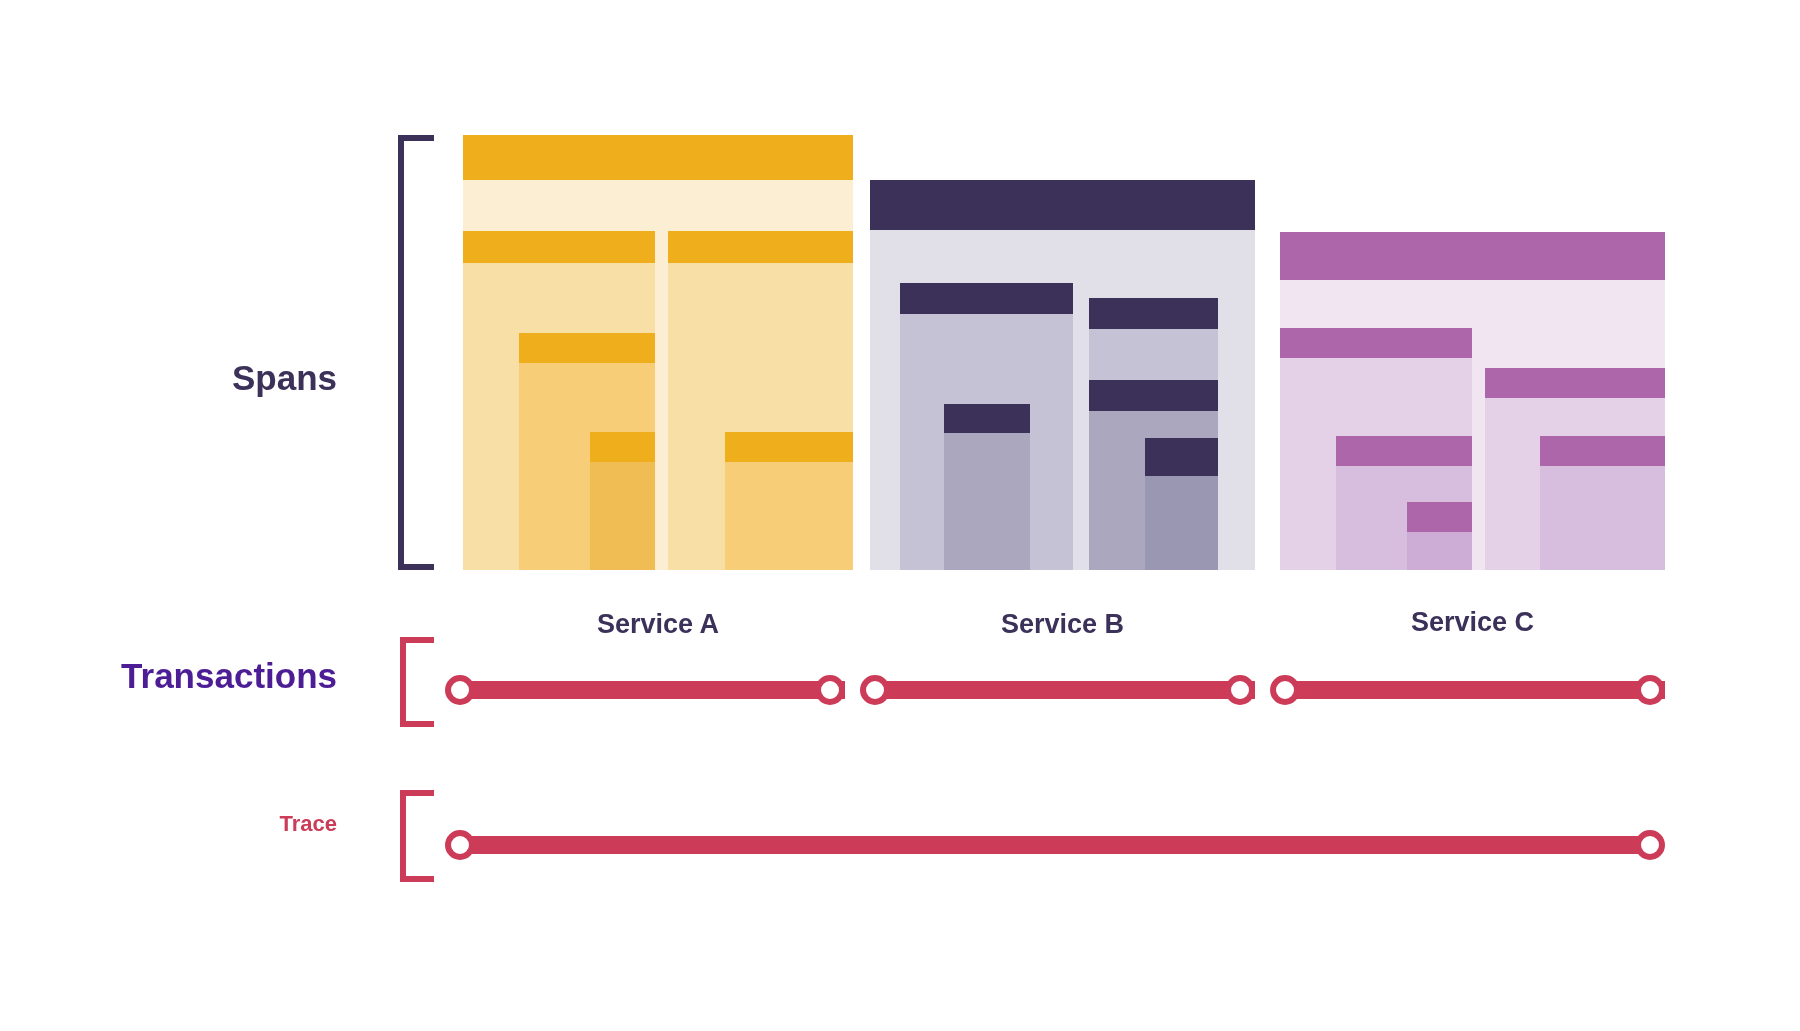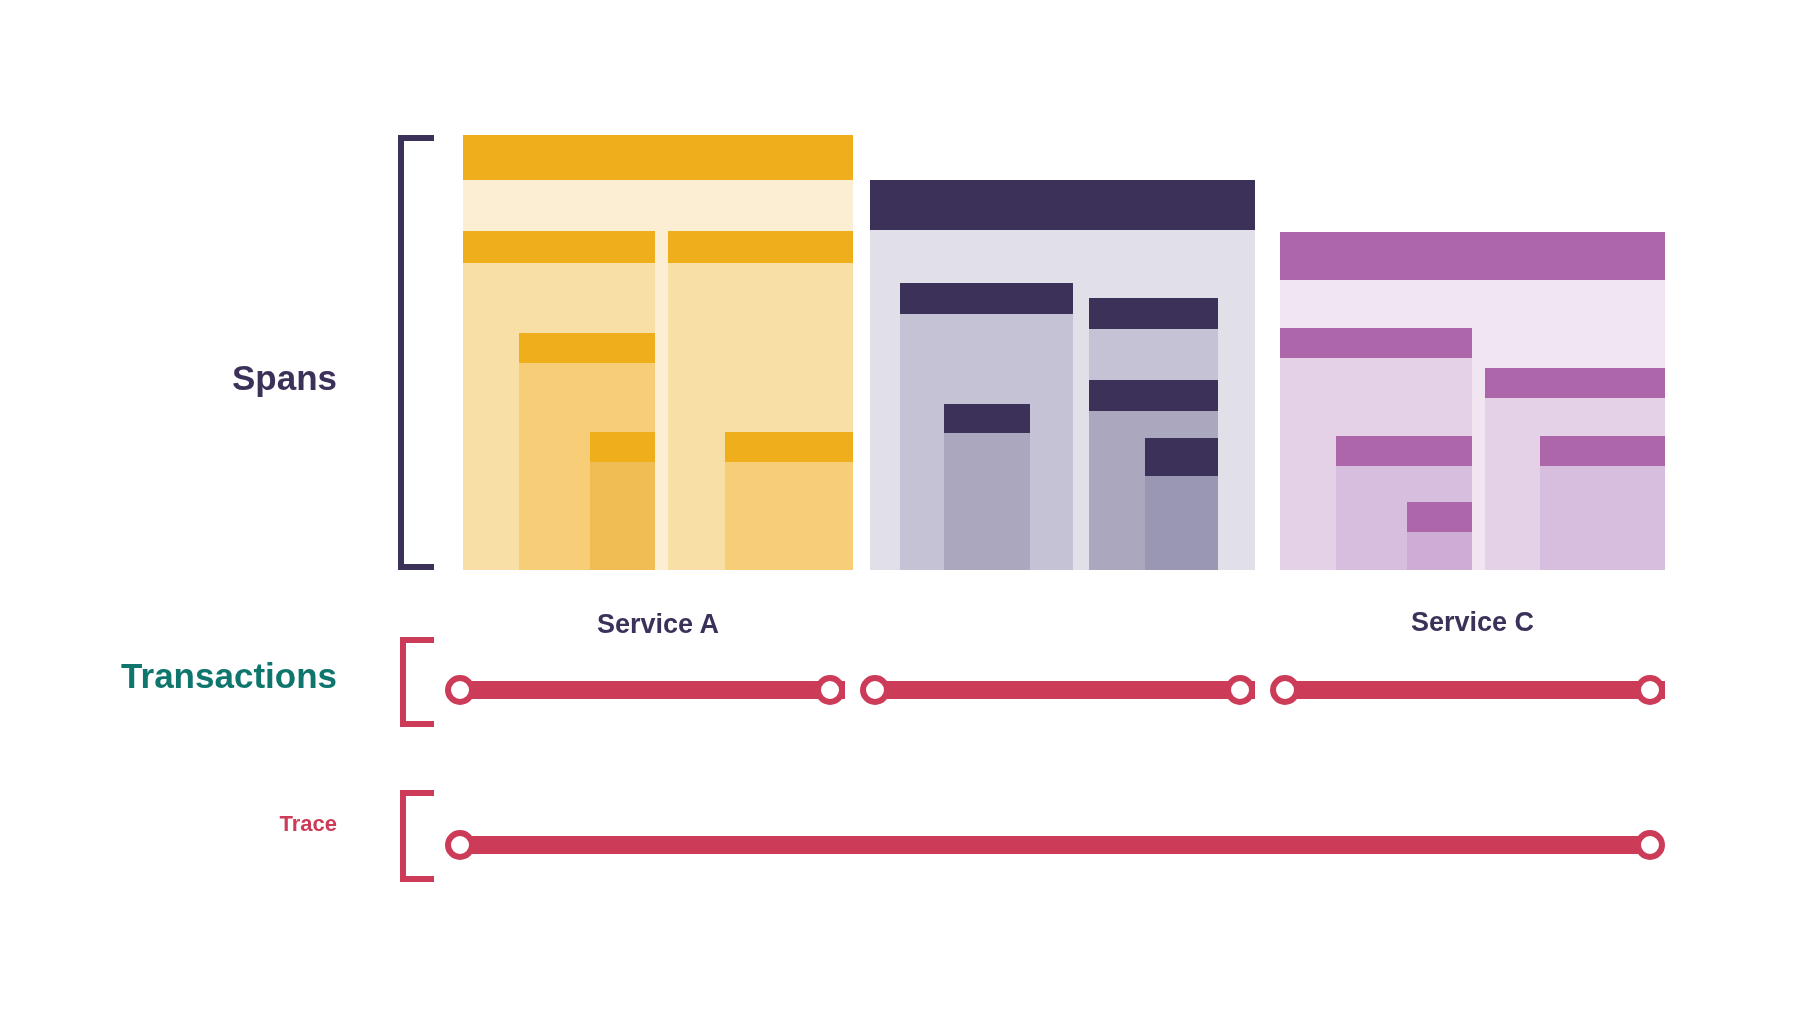--- a/index.html
+++ b/index.html
@@ -15,21 +15,21 @@
   }
   #stage { position: absolute; inset: 0; }
 
   .lbl {
     position: absolute;
     font-weight: bold;
     white-space: nowrap;
     text-align: right;
   }
   #spans-label   { right: 1463px; top: 358px; font-size: 35px; color: #3b3159; }
-  #trans-label   { right: 1463px; top: 656px; font-size: 35px; color: #0f766e; }
+  #trans-label   { right: 1463px; top: 656px; font-size: 35px; color: #4c1d95; }
   #trace-label   { right: 1463px; top: 811px; font-size: 22px; color: #cc3b57; }
 
   
   .bracket {
     position: absolute;
     border-style: solid;
     border-right: none;
     background: transparent;
   }
   #spans-bracket {
@@ -125,20 +125,21 @@
     <div class="track" style="left:219px; top:118px; width:129px; height:272px; background:#c4c2d4;"></div>
     <div class="cap" style="left:219px; top:118px; width:129px; height:31px; background:#3b3159;"></div>
 
     <div class="track" style="left:219px; top:200px; width:129px; height:190px; background:#aaa7bf;"></div>
     <div class="cap" style="left:219px; top:200px; width:129px; height:31px; background:#3b3159;"></div>
 
     <div class="track" style="left:275px; top:258px; width:73px; height:132px; background:#9a97b3;"></div>
     <div class="cap" style="left:275px; top:258px; width:73px; height:38px; background:#3b3159;"></div>
   </div>
 
+  <div class="svc-label" style="left:870px; top:609px; width:385px;">Service B</div>
 
   <div class="group" style="left:1280px; top:232px; width:385px; height:338px;">
 
     <div class="track" style="left:0px; top:0px; width:385px; height:338px; background:#f2e5f2;"></div>
     <div class="cap" style="left:0px; top:0px; width:385px; height:48px; background:#ad66a9;"></div>
 
     <div class="track" style="left:0px; top:96px; width:192px; height:242px; background:#e4d1e8;"></div>
     <div class="cap" style="left:0px; top:96px; width:192px; height:30px; background:#ad66a9;"></div>
 
     <div class="track" style="left:205px; top:136px; width:180px; height:202px; background:#e4d1e8;"></div>

